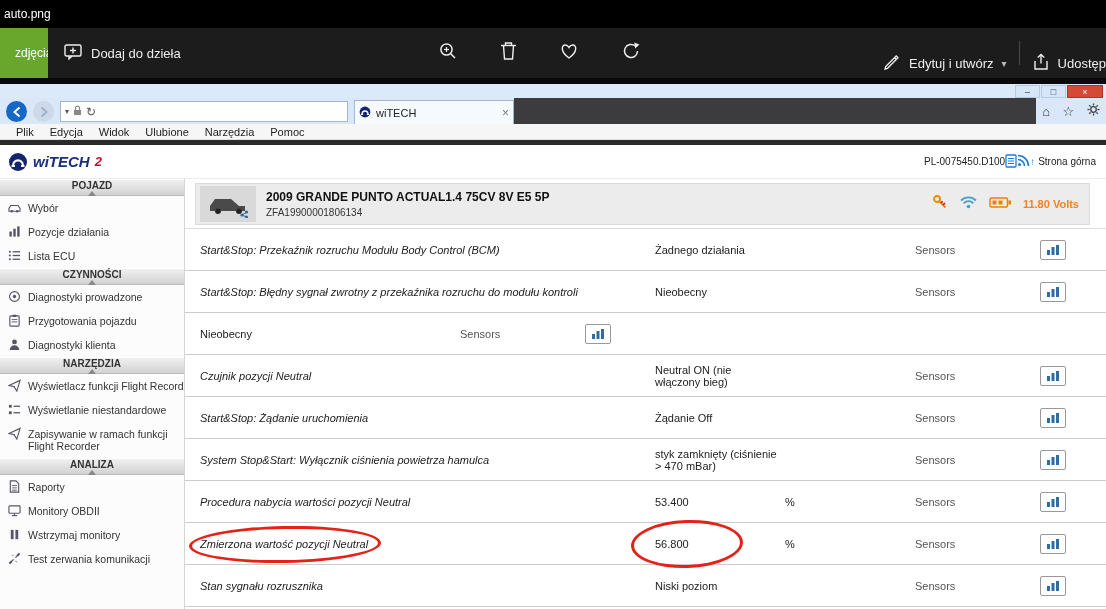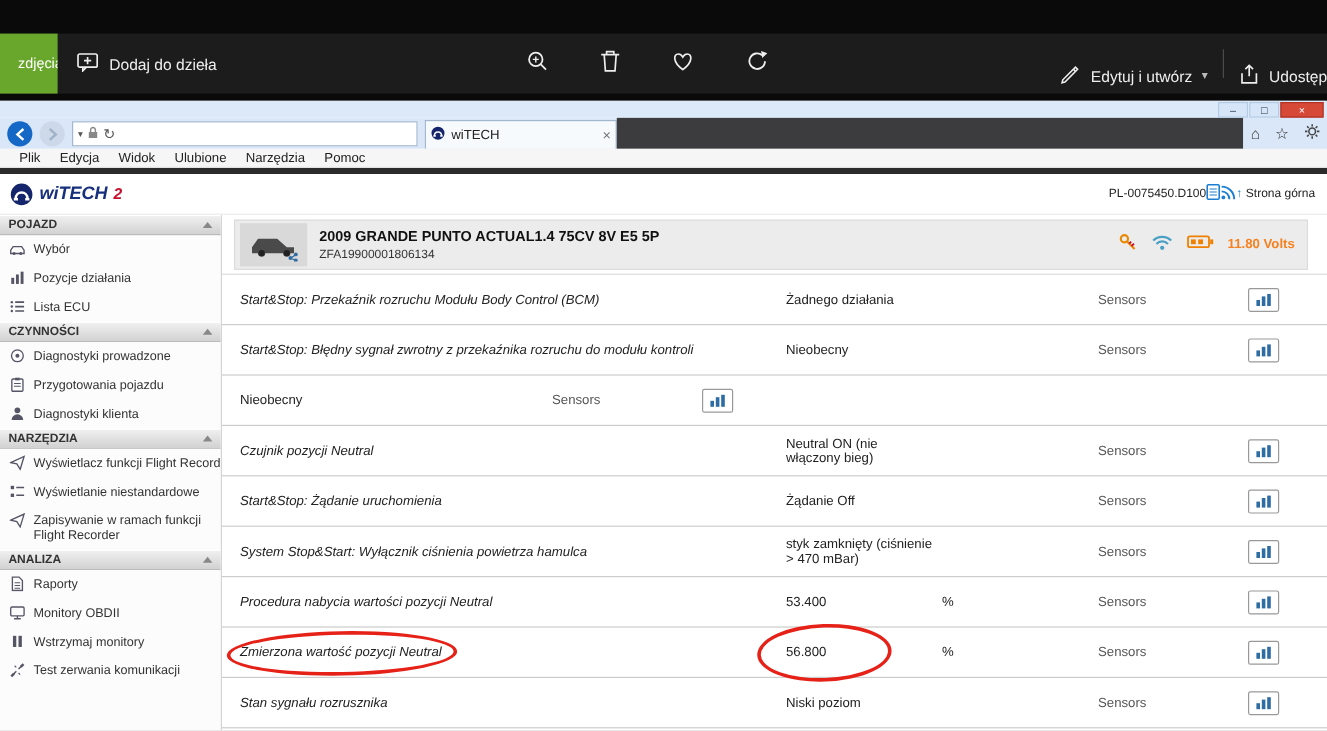--- a/index.html
+++ b/index.html
@@ -60,21 +60,21 @@
   .ah-right { position:absolute; right:10px; display:flex; align-items:center; font-size:10px; color:#222; }
   .top-link { color:#222; display:flex; gap:3px; align-items:center; cursor:pointer; }
   .top-arrow { color:#1a7fd4; font-weight:bold; }
 
   
   .app-body { flex:1; display:flex; overflow:hidden; background:#fff; }
   .sidebar { width:185px; flex:none; background:#fcfcfc; border-right:1px solid #d5d5d5;
     font-size:10.5px; overflow:hidden; }
   .side-header { height:17px; background:linear-gradient(#f0f0f0,#d2d2d2); border-top:1px solid #fff;
     border-bottom:1px solid #bbb; display:flex; align-items:center; justify-content:space-between;
-    padding:0 7px; font-weight:bold; font-size:10px; color:#333; cursor:pointer; }
+    padding:0 7px; font-weight:bold; font-size:10px; color:#333; cursor:pointer;flex-direction:column; }
   .caret-up { width:0; height:0; border-left:4px solid transparent; border-right:4px solid transparent;
     border-bottom:5px solid #888; }
   .side-item { display:flex; align-items:flex-start; gap:7px; padding:6px 4px 6px 8px; color:#333;
     cursor:pointer; white-space:nowrap; overflow:hidden; }
   .side-item.wrap { white-space:normal; }
   .side-item svg { flex:none; color:#556; margin-top:-1px; }
 
   .main { flex:1; display:flex; flex-direction:column; overflow:hidden; background:#fff; }
   .veh { margin:4px 16px 3px 10px; height:42px; background:#ececec; border:1px solid #dcdcdc;
     display:flex; align-items:center; position:relative; flex:none; }
@@ -98,20 +98,23 @@
 
   .ellipse { position:absolute; border:3px solid #e62117; border-radius:50%; pointer-events:none; z-index:5; }
   .el1 { left:4px; top:3px; width:192px; height:37px; transform:rotate(-1deg); }
   .el2 { left:446px; top:-3px; width:112px; height:48px; transform:rotate(-2deg); }
 </style>
 </head>
 <body>
 
 <div class="screen">
 
+  <div class="filename-bar">
+    <span>auto.png</span>
+  </div>
 
   <div class="photo-toolbar">
     <div class="green-btn">
       <span>zdjęcia</span>
     </div>
     <div class="add-btn">
       <span>
         <svg width="18" height="16" viewBox="0 0 18 16">
             <rect x="1" y="1" width="16" height="11" rx="1.5" fill="none" stroke="#eee" stroke-width="1.4"></rect>
             <path d="M5 12 l0 3 3-3" fill="none" stroke="#eee" stroke-width="1.4"></path>

